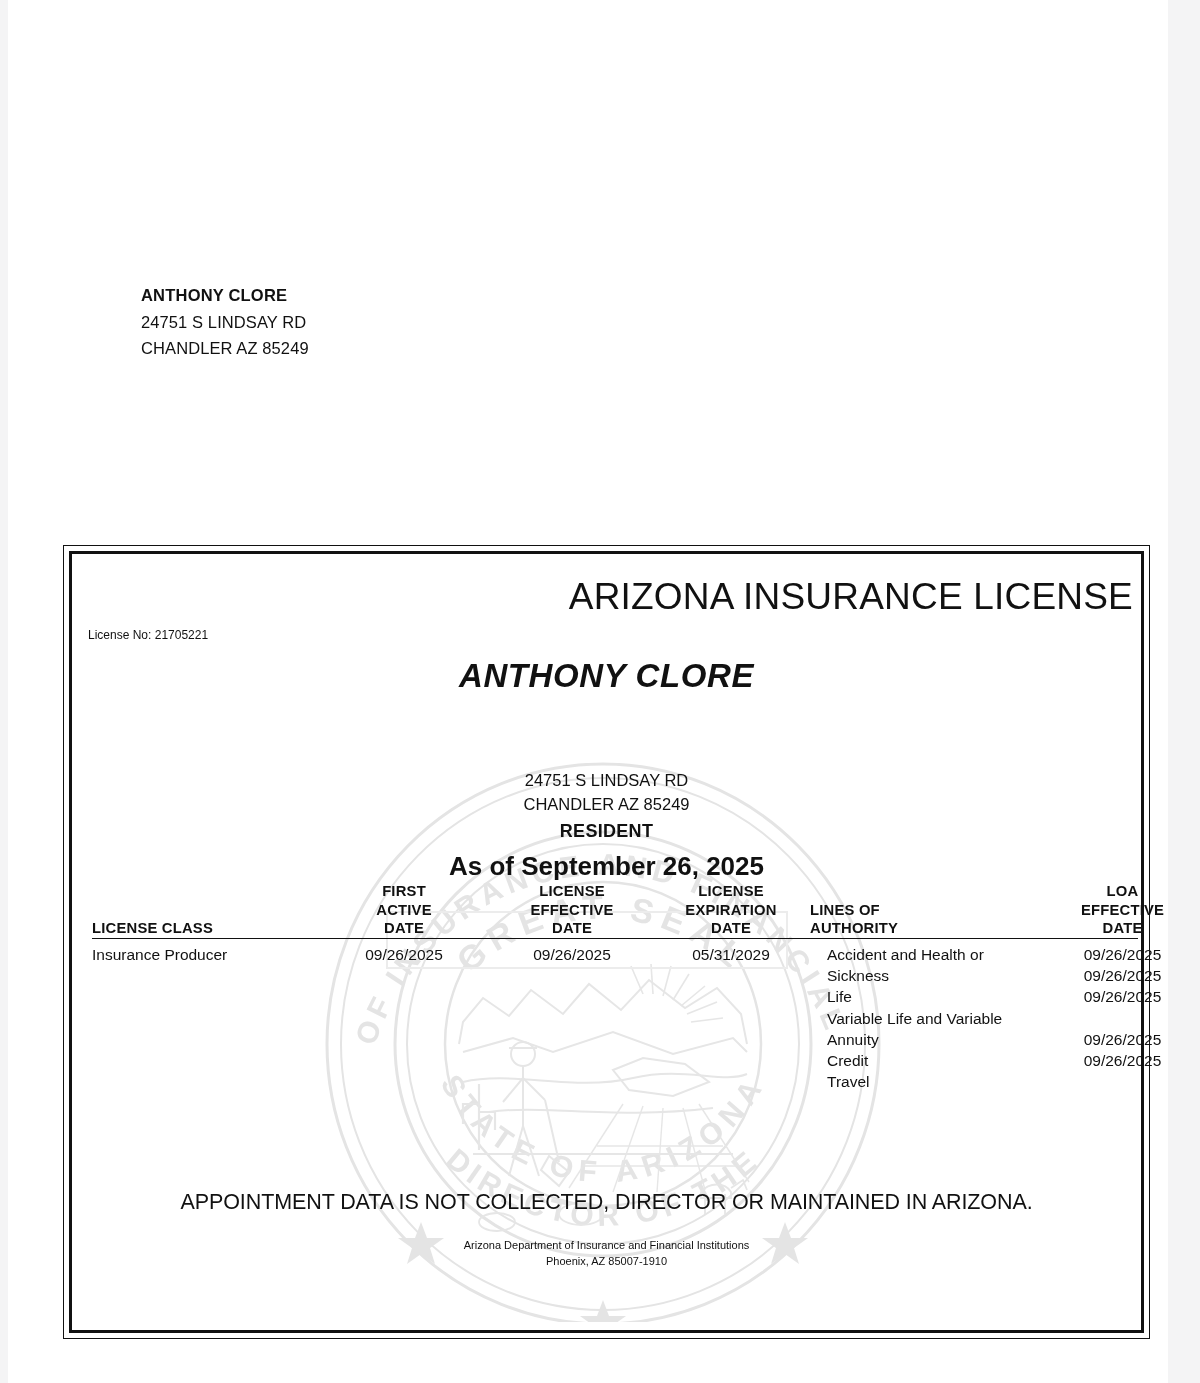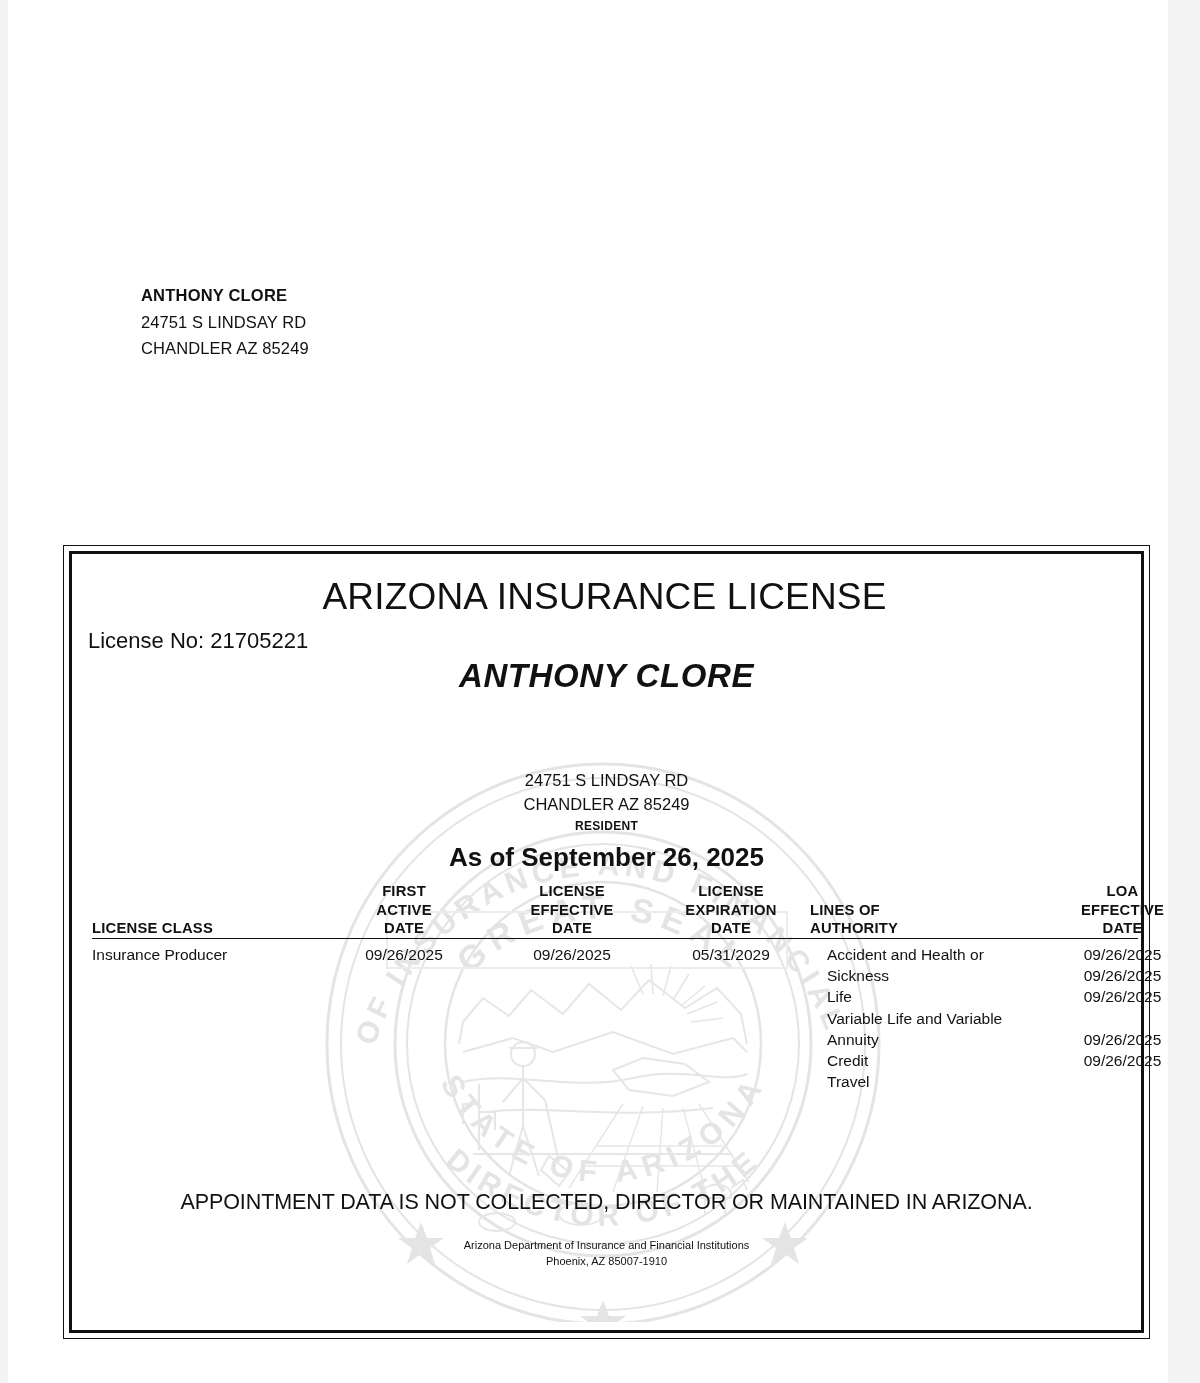--- a/index.html
+++ b/index.html
@@ -92,32 +92,32 @@
   }
   #seal-watermark svg { display: block; width: 100%; height: 100%; }
 
   
   .content-layer { position: relative; z-index: 2; }
 
   
   #cert-title {
     position: absolute;
     left: 0;
-    right: 4px;
+    right: 16px;
     top: 30px;
-    text-align: center;
+    text-align: right;
     font-size: 37px;
     letter-spacing: .2px;
     white-space: nowrap;
   }
   #license-no {
     position: absolute;
     left: 24px;
     top: 82px;
-    font-size: 22px;
+    font-size: 12px;
   }
   #holder-name {
     position: absolute;
     left: 0;
     right: 0;
     top: 111px;
     text-align: center;
     font-size: 33px;
     font-weight: bold;
     font-style: italic;
@@ -126,21 +126,21 @@
   #center-block {
     position: absolute;
     left: 0;
     right: 0;
     top: 222px;
     text-align: center;
     line-height: 1.47;
   }
   #center-block .addr { font-size: 16.5px; }
   #center-block .resident {
-    font-size: 12px;
+    font-size: 18px;
     font-weight: bold;
     letter-spacing: .3px;
     margin-top: 1px;
   }
   #center-block .asof {
     font-size: 26px;
     font-weight: bold;
     margin-top: 3px;
   }
 

